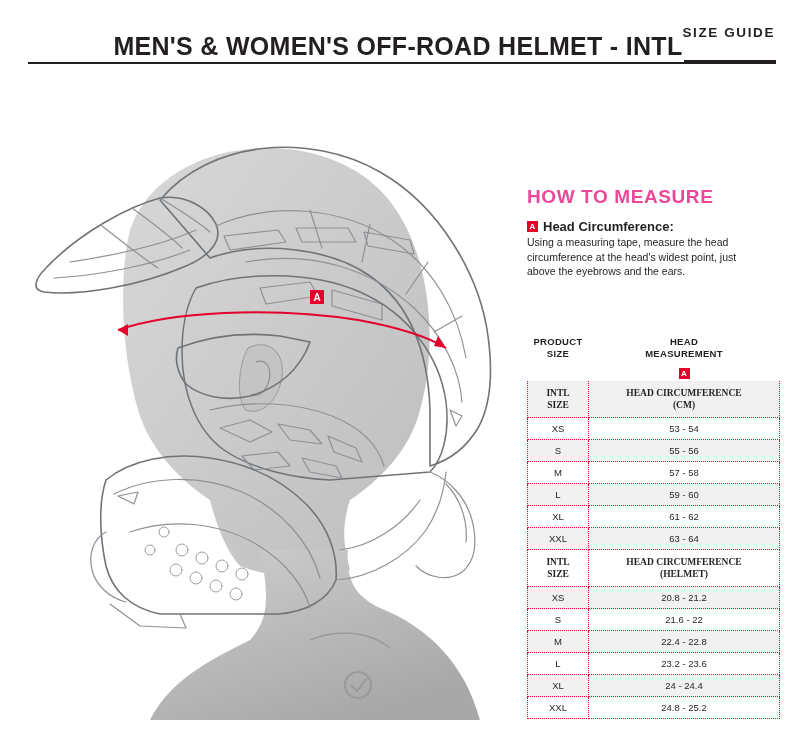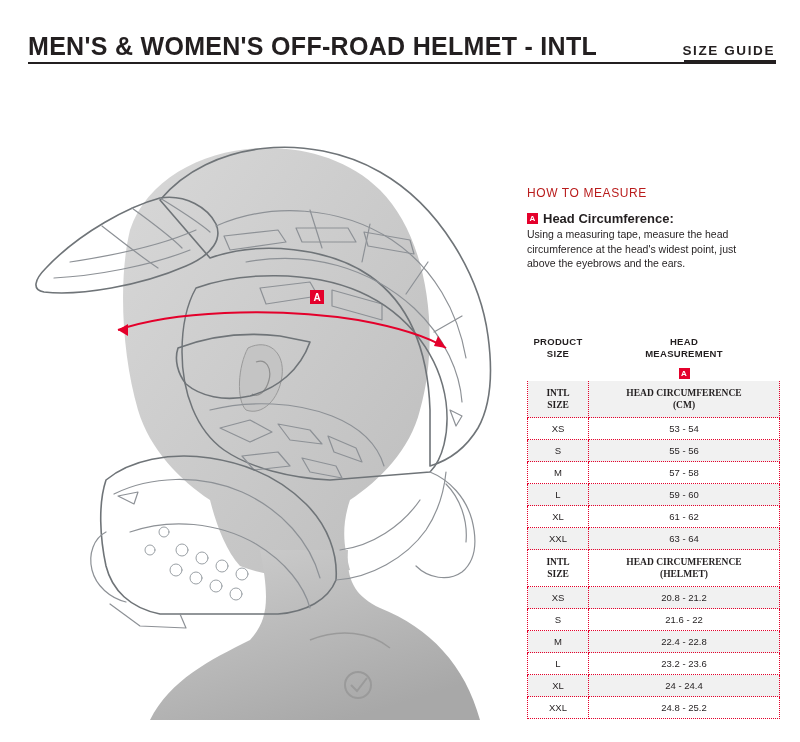--- a/index.html
+++ b/index.html
@@ -22,41 +22,41 @@
 
   
   .header {
     position: absolute;
     left: 28px;
     top: 20px;
     width: 748px;
     height: 42px;
     display: flex;
     align-items: flex-end;
-    justify-content: space-between;
+    justify-content: flex-end;
   }
   .header-title {
     font-size: 25px;
     font-weight: bold;
     letter-spacing: 0.3px;
     color: #231f20;
     line-height: 1;
     padding-bottom: 3px;
   }
   .header-right {
     display: flex;
     flex-direction: column;
     align-items: flex-end;
   }
   .header-sub {
     font-size: 13.5px;
     font-weight: bold;
     letter-spacing: 1.6px;
     color: #231f20;
-    padding-bottom: 2px;
+    padding-bottom: 20px;
     padding-right: 1px;
   }
   .header-rule-short {
     width: 92px;
     height: 2px;
     background: #231f20;
   }
   .header-rule {
     position: absolute;
     left: 28px;
@@ -79,24 +79,24 @@
   }
 
   
   .how-to {
     position: absolute;
     left: 527px;
     top: 186px;
     width: 250px;
   }
   .how-to-title {
-    font-size: 12px;
-    font-weight: normal;
+    font-size: 19px;
+    font-weight: bold;
     letter-spacing: 0.6px;
-    color: #b91c1c;
+    color: #ec4899;
     margin: 0 0 12px 0;
   }
   .measure-row {
     display: flex;
     align-items: flex-start;
     margin-bottom: 2px;
   }
   .badge-a {
     display: inline-block;
     width: 11px;

